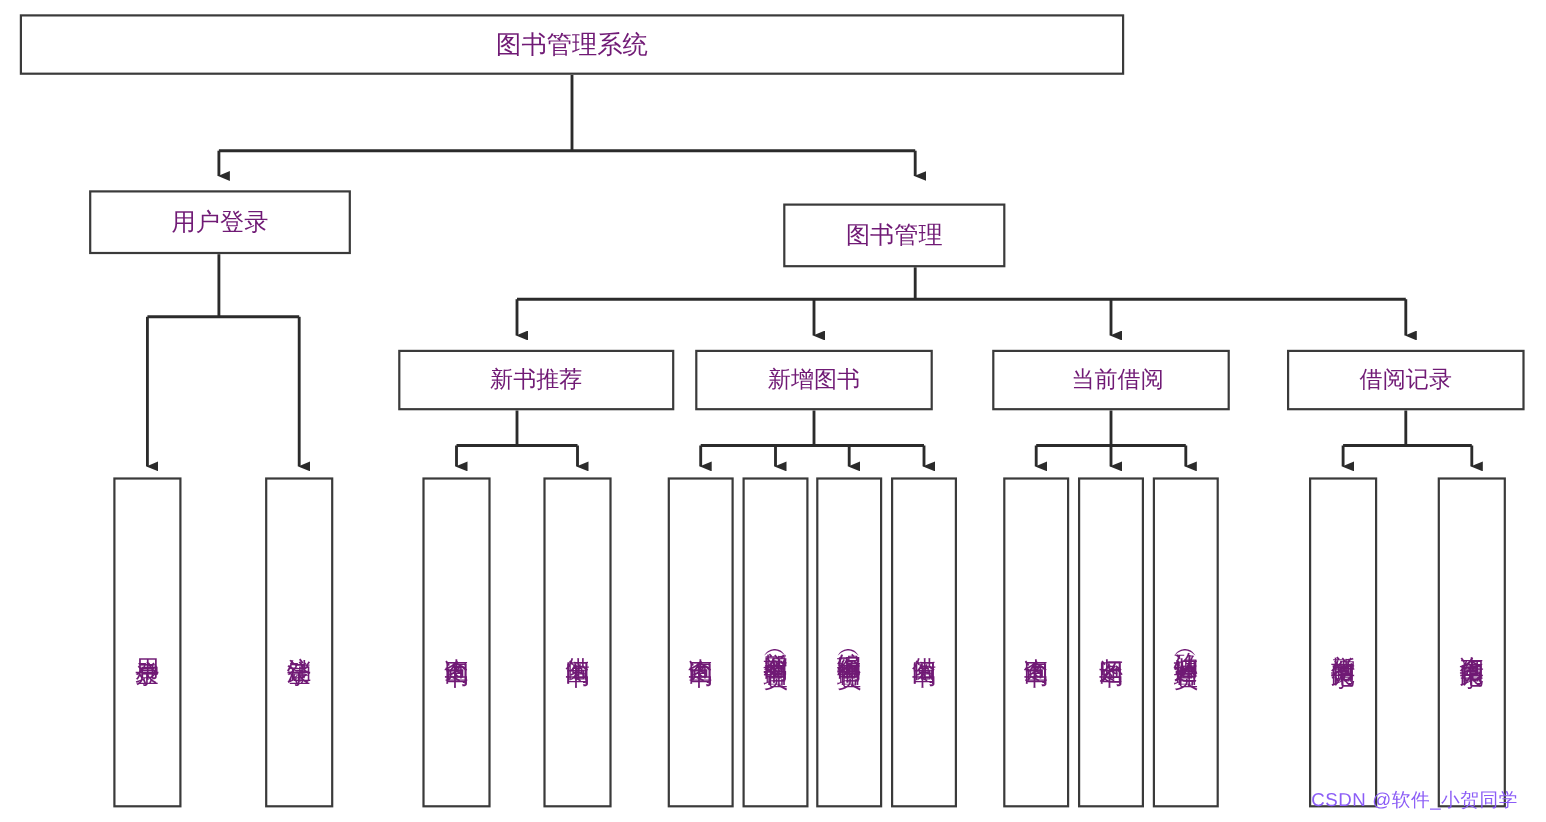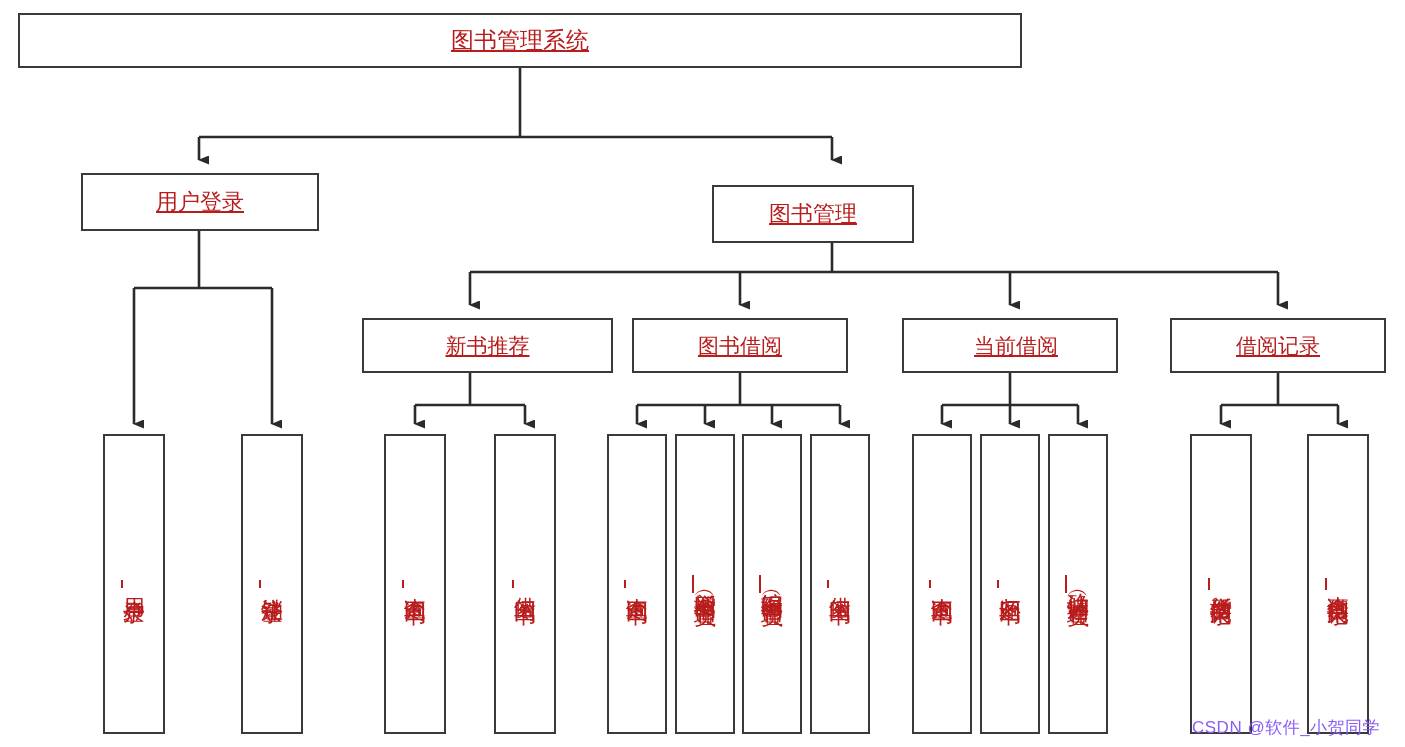--- a/index.html
+++ b/index.html
@@ -26,22 +26,21 @@
     pointer-events: none;
   }
   .node {
     position: absolute;
     box-sizing: border-box;
     background: #ffffff;
     border: 2px solid #3a3a3a;
     display: flex;
     align-items: center;
     justify-content: center;
-    color: #b91c1c;
-    text-decoration: underline;
+    color: #701a75;
   }
   .node .label {
     display: block;
     text-align: center;
     line-height: 1.12;
   }
   .node-root .label   { font-size: 23px; }
   .node-l1 .label     { font-size: 22px; }
   .node-l2 .label     { font-size: 21px; }
   .node-leaf {
@@ -130,21 +129,21 @@
 
   <div class="node node-l1" style="left:712px; top:173px; width:202px; height:58px;margin-top:12px;">
     <span class="label">图书管理</span>
   </div>
 
   <div class="node node-l2" style="left:362px; top:318px; width:251px; height:55px;">
     <span class="label">新书推荐</span>
   </div>
 
   <div class="node node-l2" style="left:632px; top:318px; width:216px; height:55px;">
-    <span class="label">图书借阅</span>
+    <span class="label">新增图书</span>
   </div>
 
   <div class="node node-l2" style="left:902px; top:318px; width:216px; height:55px;padding-left:12px;">
     <span class="label">当前借阅</span>
   </div>
 
   <div class="node node-l2" style="left:1170px; top:318px; width:216px; height:55px;">
     <span class="label">借阅记录</span>
   </div>
 

